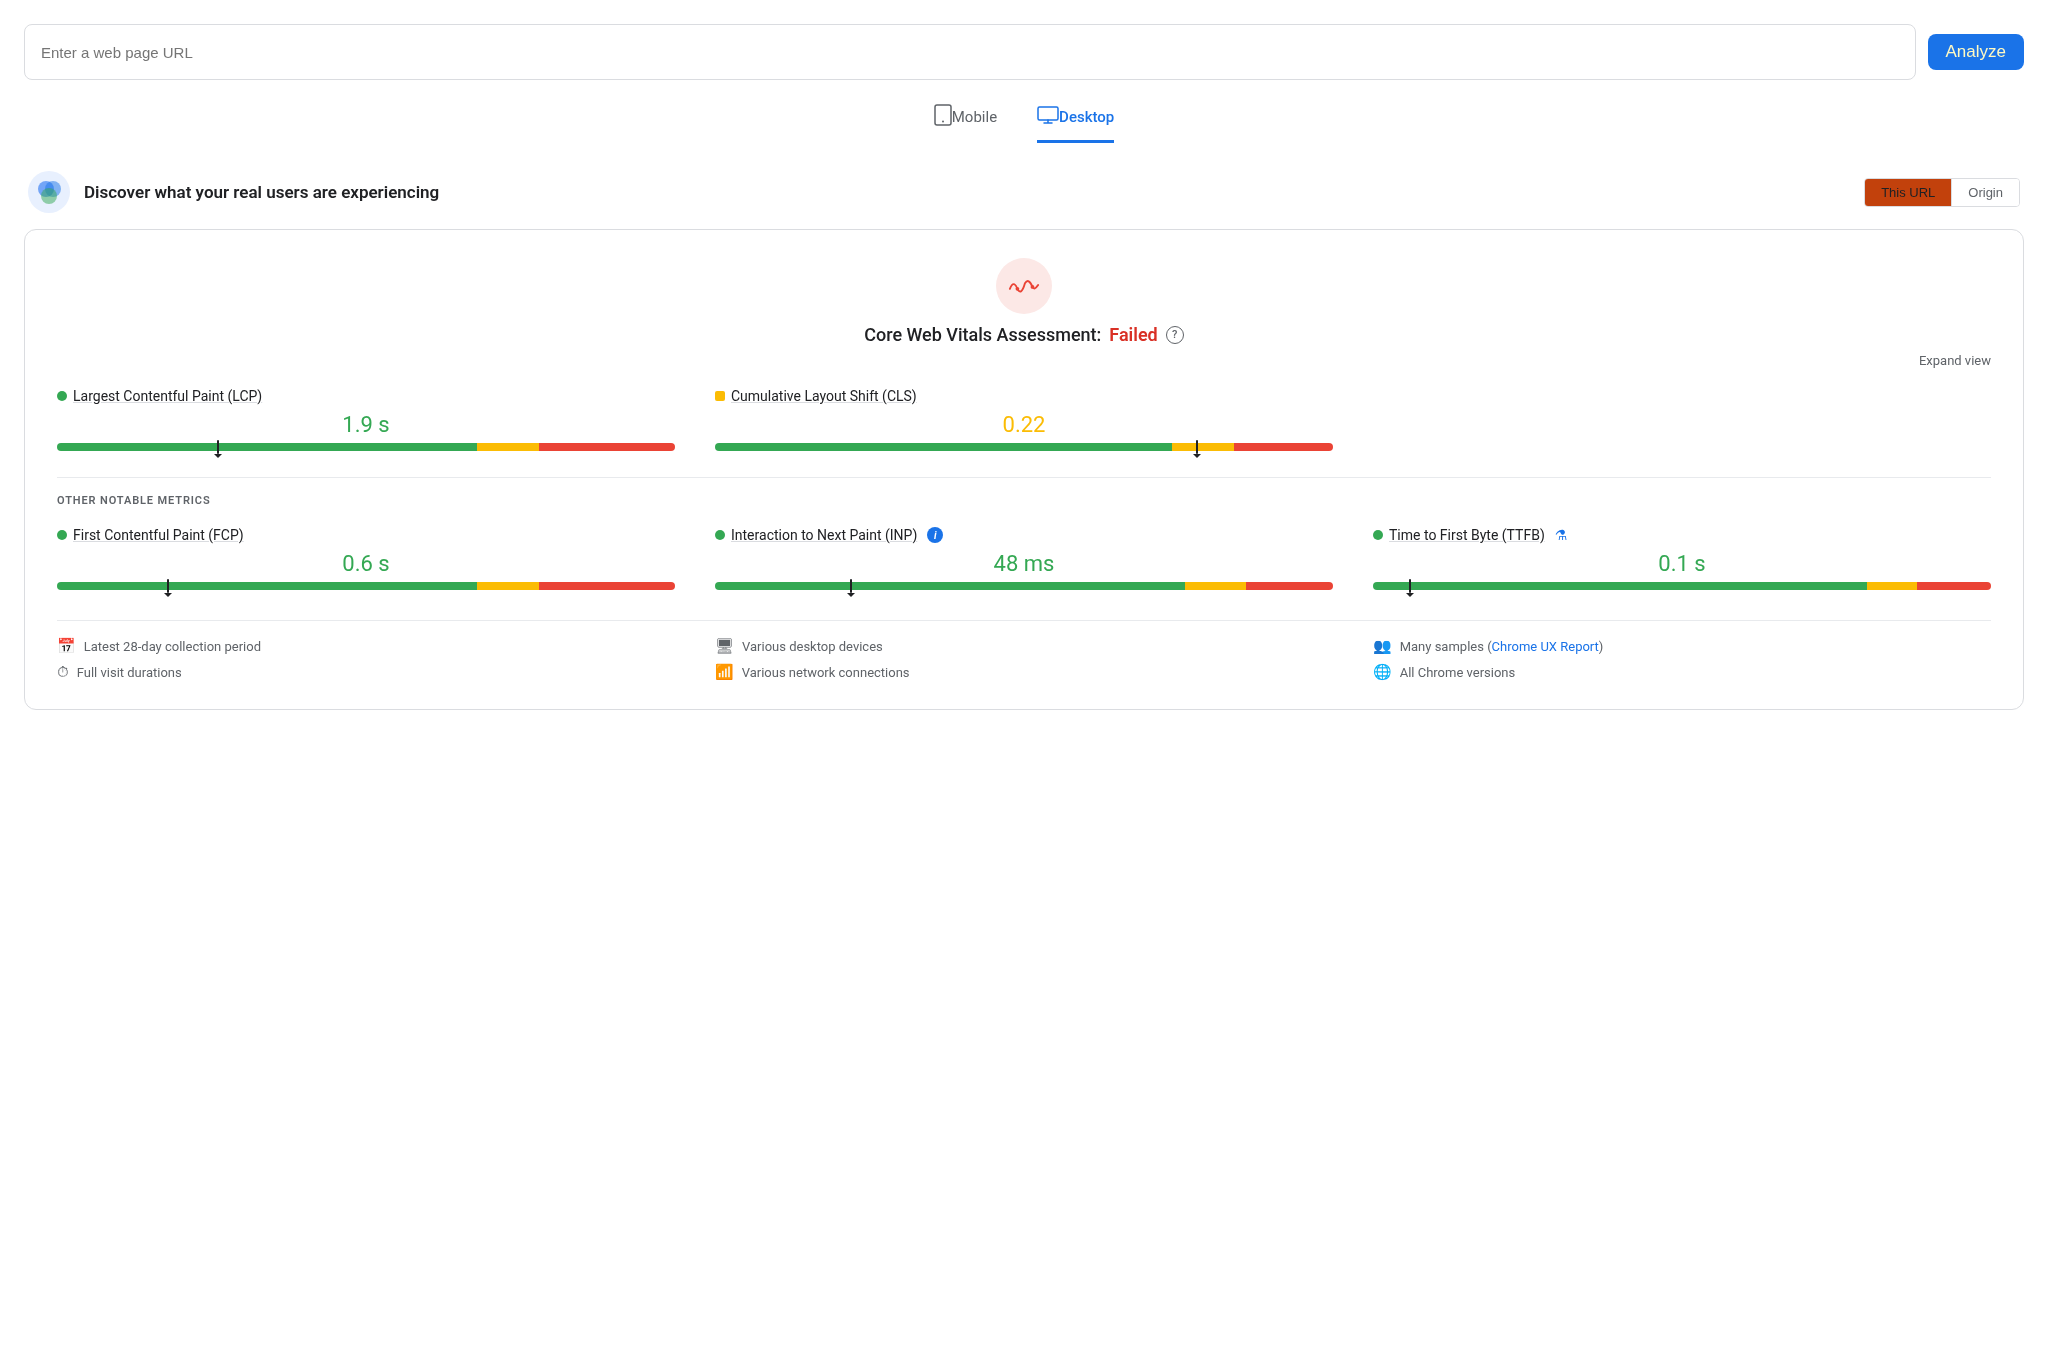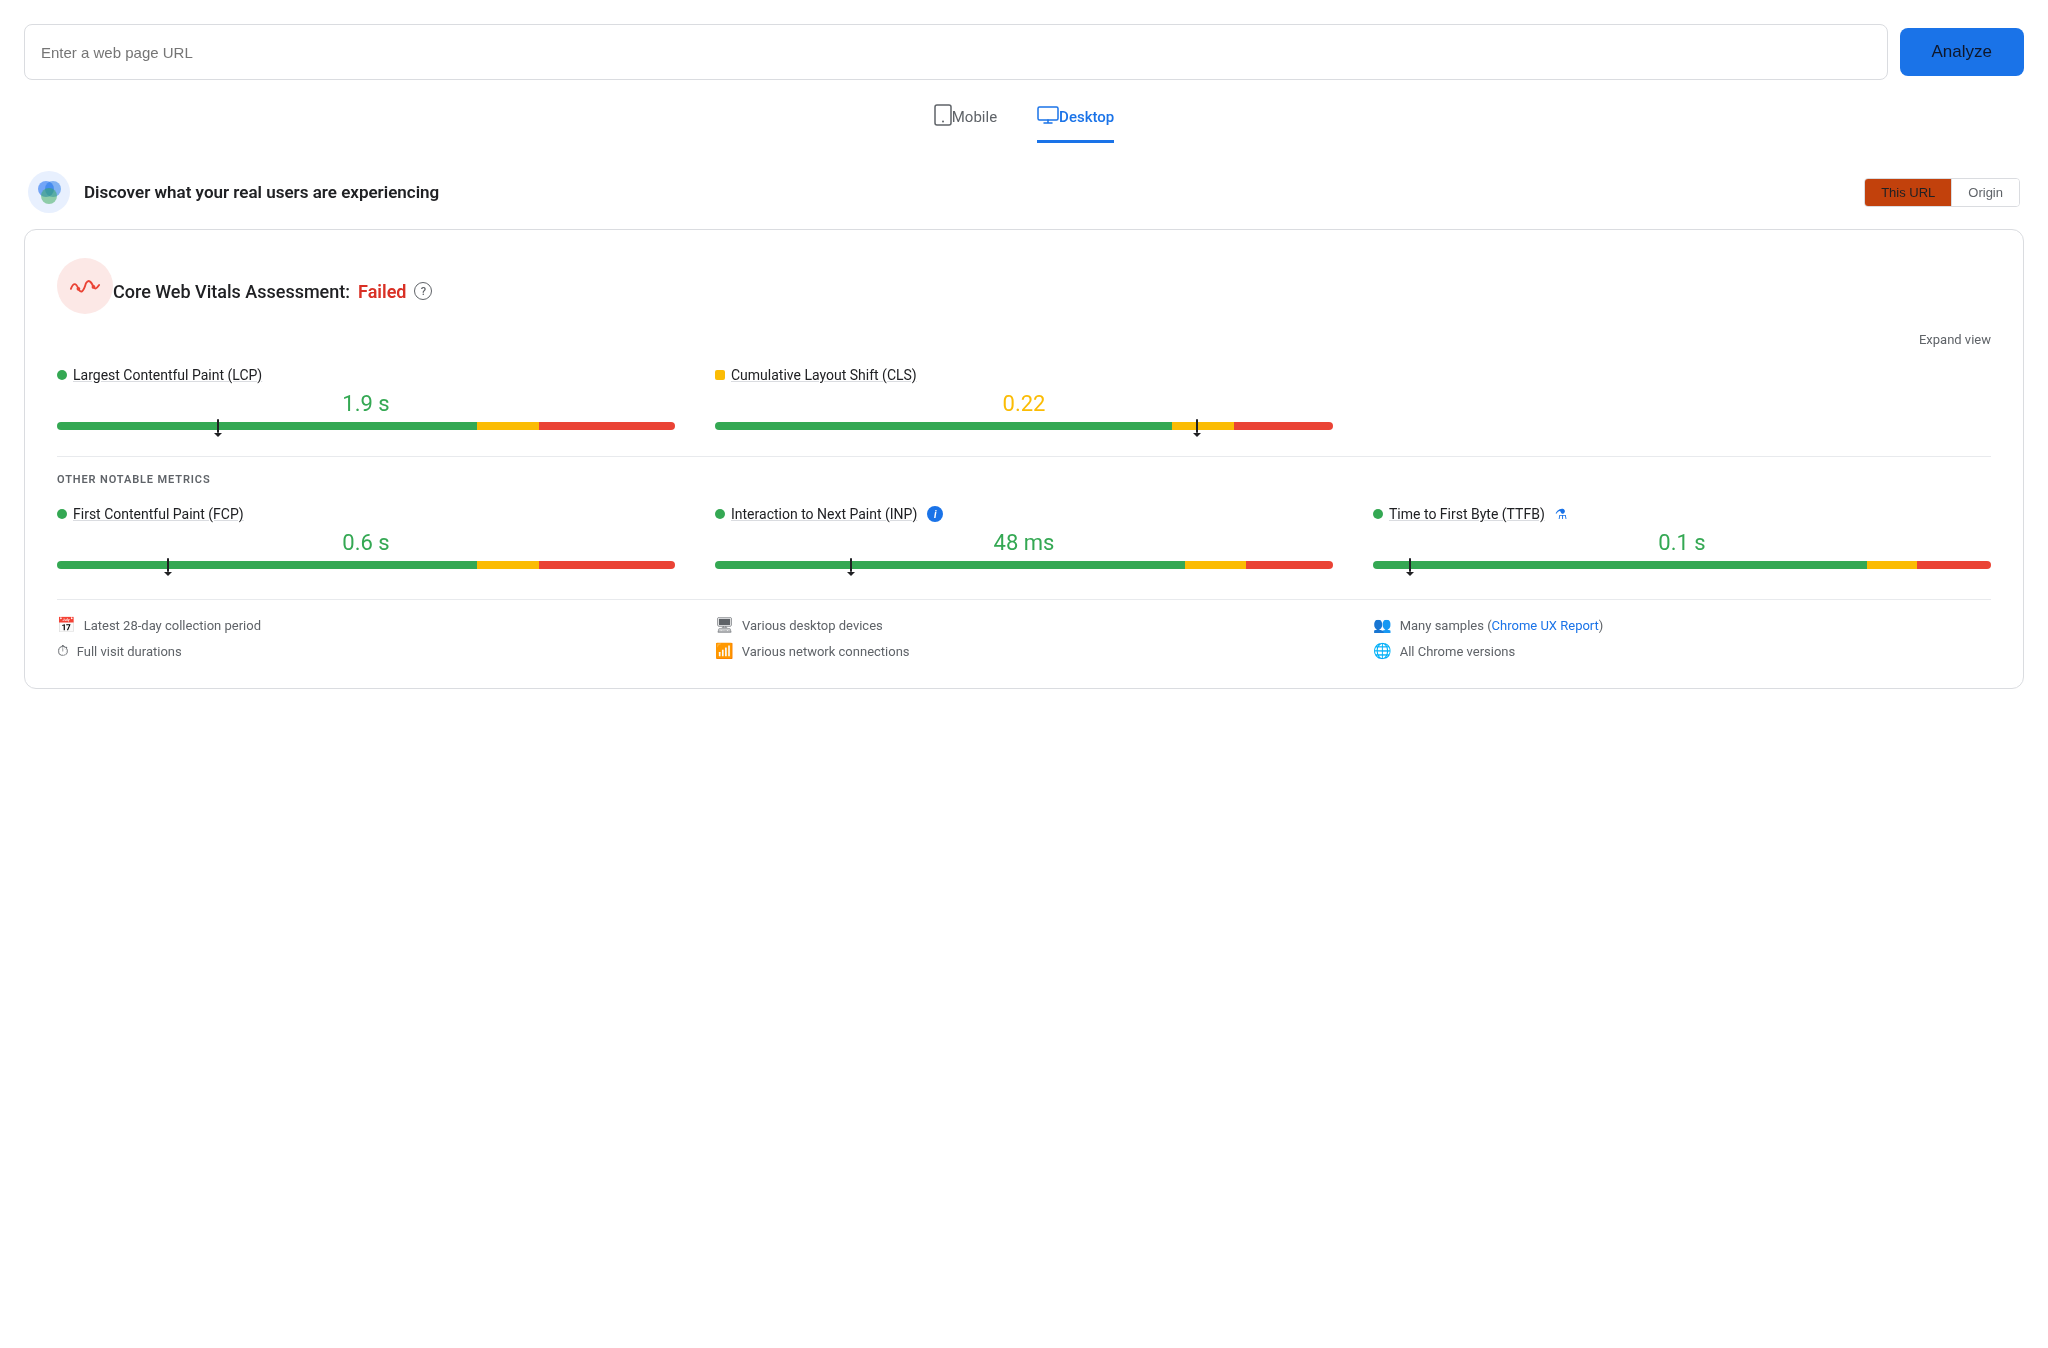--- a/index.html
+++ b/index.html
@@ -22,24 +22,24 @@
       flex: 1;
       height: 56px;
       border: 1.5px solid #dadce0;
       border-radius: 8px;
       padding: 0 16px;
       font-size: 15px;
       color: #202124;
       outline: none;
     }
     .analyze-btn {
-      height: 48px;
-      padding: 0 32px;
+      height: 36px;
+      padding: 0 18px;
       background: #1a73e8;
-      color: #0f172a;
+      color: #fef9c3;
       border: none;
       border-radius: 8px;
       font-size: 17px;
       font-weight: 500;
       cursor: pointer;
       white-space: nowrap;
     }
 
     
     .device-tabs {
@@ -121,21 +121,21 @@
     
     .main-card {
       border: 1px solid #dadce0;
       border-radius: 12px;
       padding: 28px 32px;
     }
 
     
     .cwv-header {
       display: flex;
-      flex-direction: row;
+      flex-direction: column;
       align-items: center;
       margin-bottom: 8px;
     }
     .cwv-icon {
       width: 56px;
       height: 56px;
       border-radius: 50%;
       background: #fce8e6;
       display: flex;
       align-items: center;

